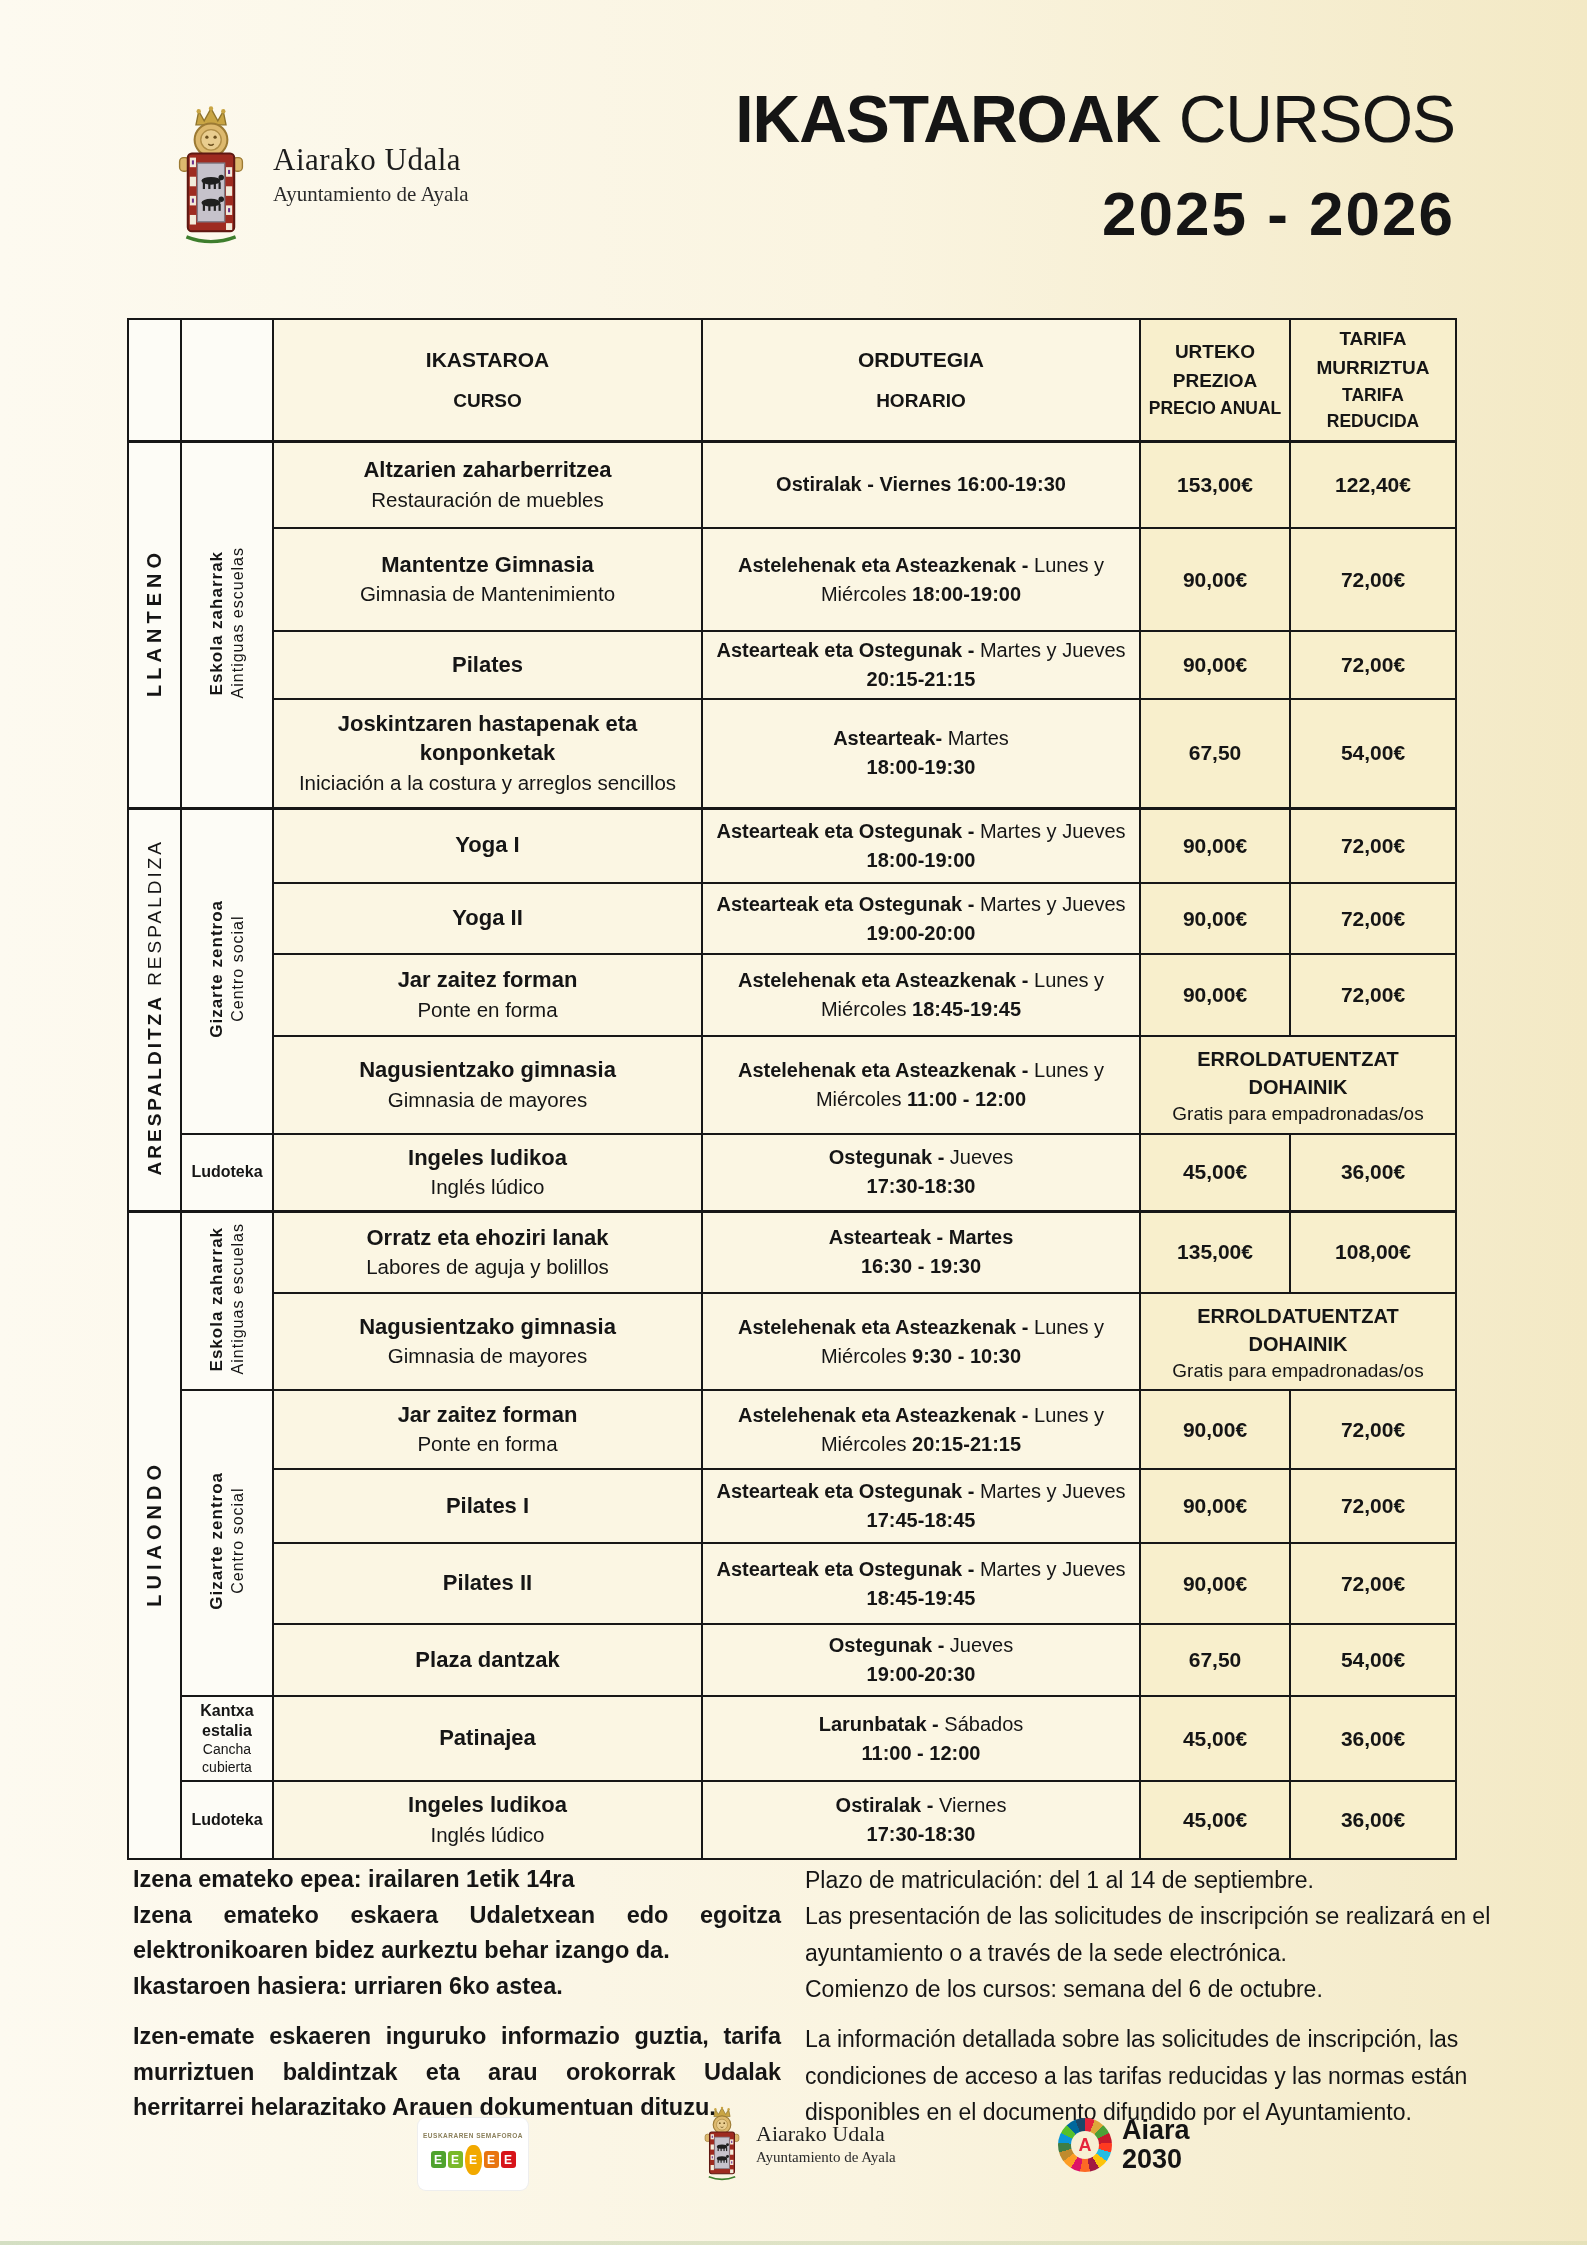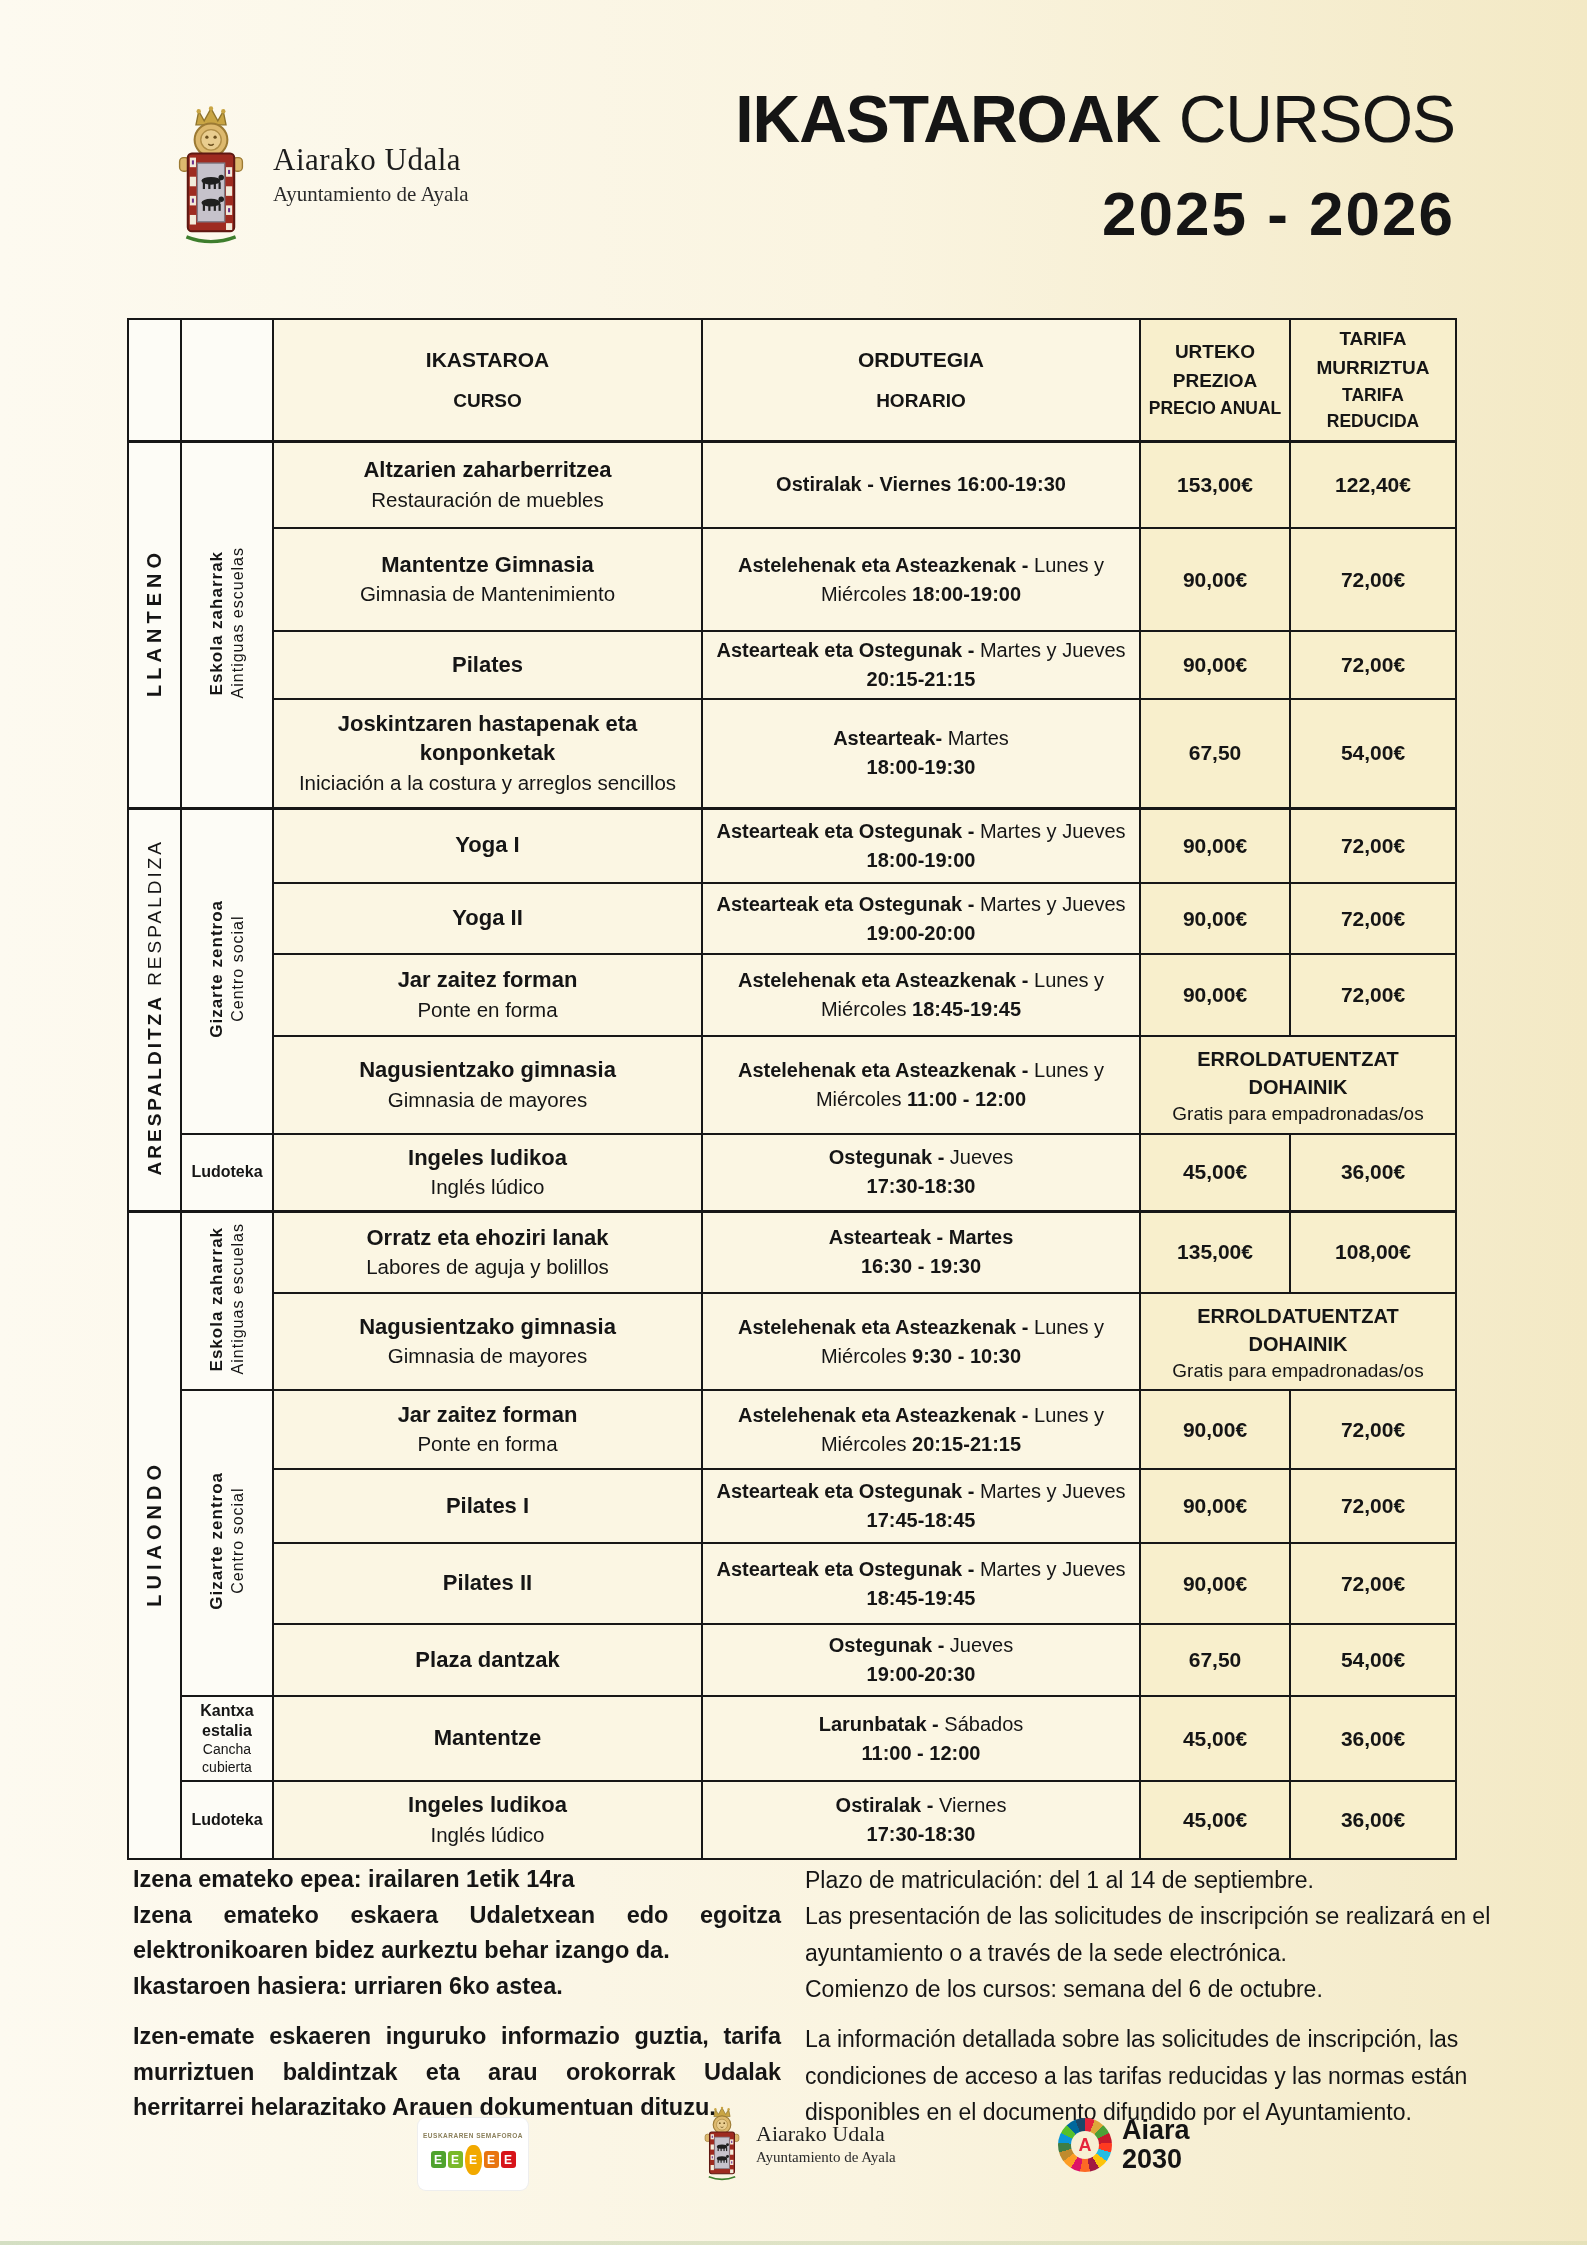--- a/index.html
+++ b/index.html
@@ -381,21 +381,21 @@
             <td class="bg-gold price-cell">54,00€</td>
           </tr>
           <tr style="height: 72px;">
             <td class="bg-white" rowspan="1">
               <div class="h-venue">
                 <span class="ven-eu">Kantxa estalia</span>
                 <span class="ven-es">Cancha cubierta</span>
               </div>
             </td>
             <td class="bg-cream">
-              <div class="course-eu">Mantentze</div>
+              <div class="course-eu">Patinajea</div>
             </td>
             <td class="bg-cream">
               <div class="sched-line"><span class="sb">Larunbatak -</span><span class="sr"> Sábados</span></div>
               <div class="sched-line"><span class="sb">11:00 - 12:00</span></div>
             </td>
             <td class="bg-gold price-cell">45,00€</td>
             <td class="bg-gold price-cell">36,00€</td>
           </tr>
           <tr style="height: 78px;">
             <td class="bg-white" rowspan="1">

